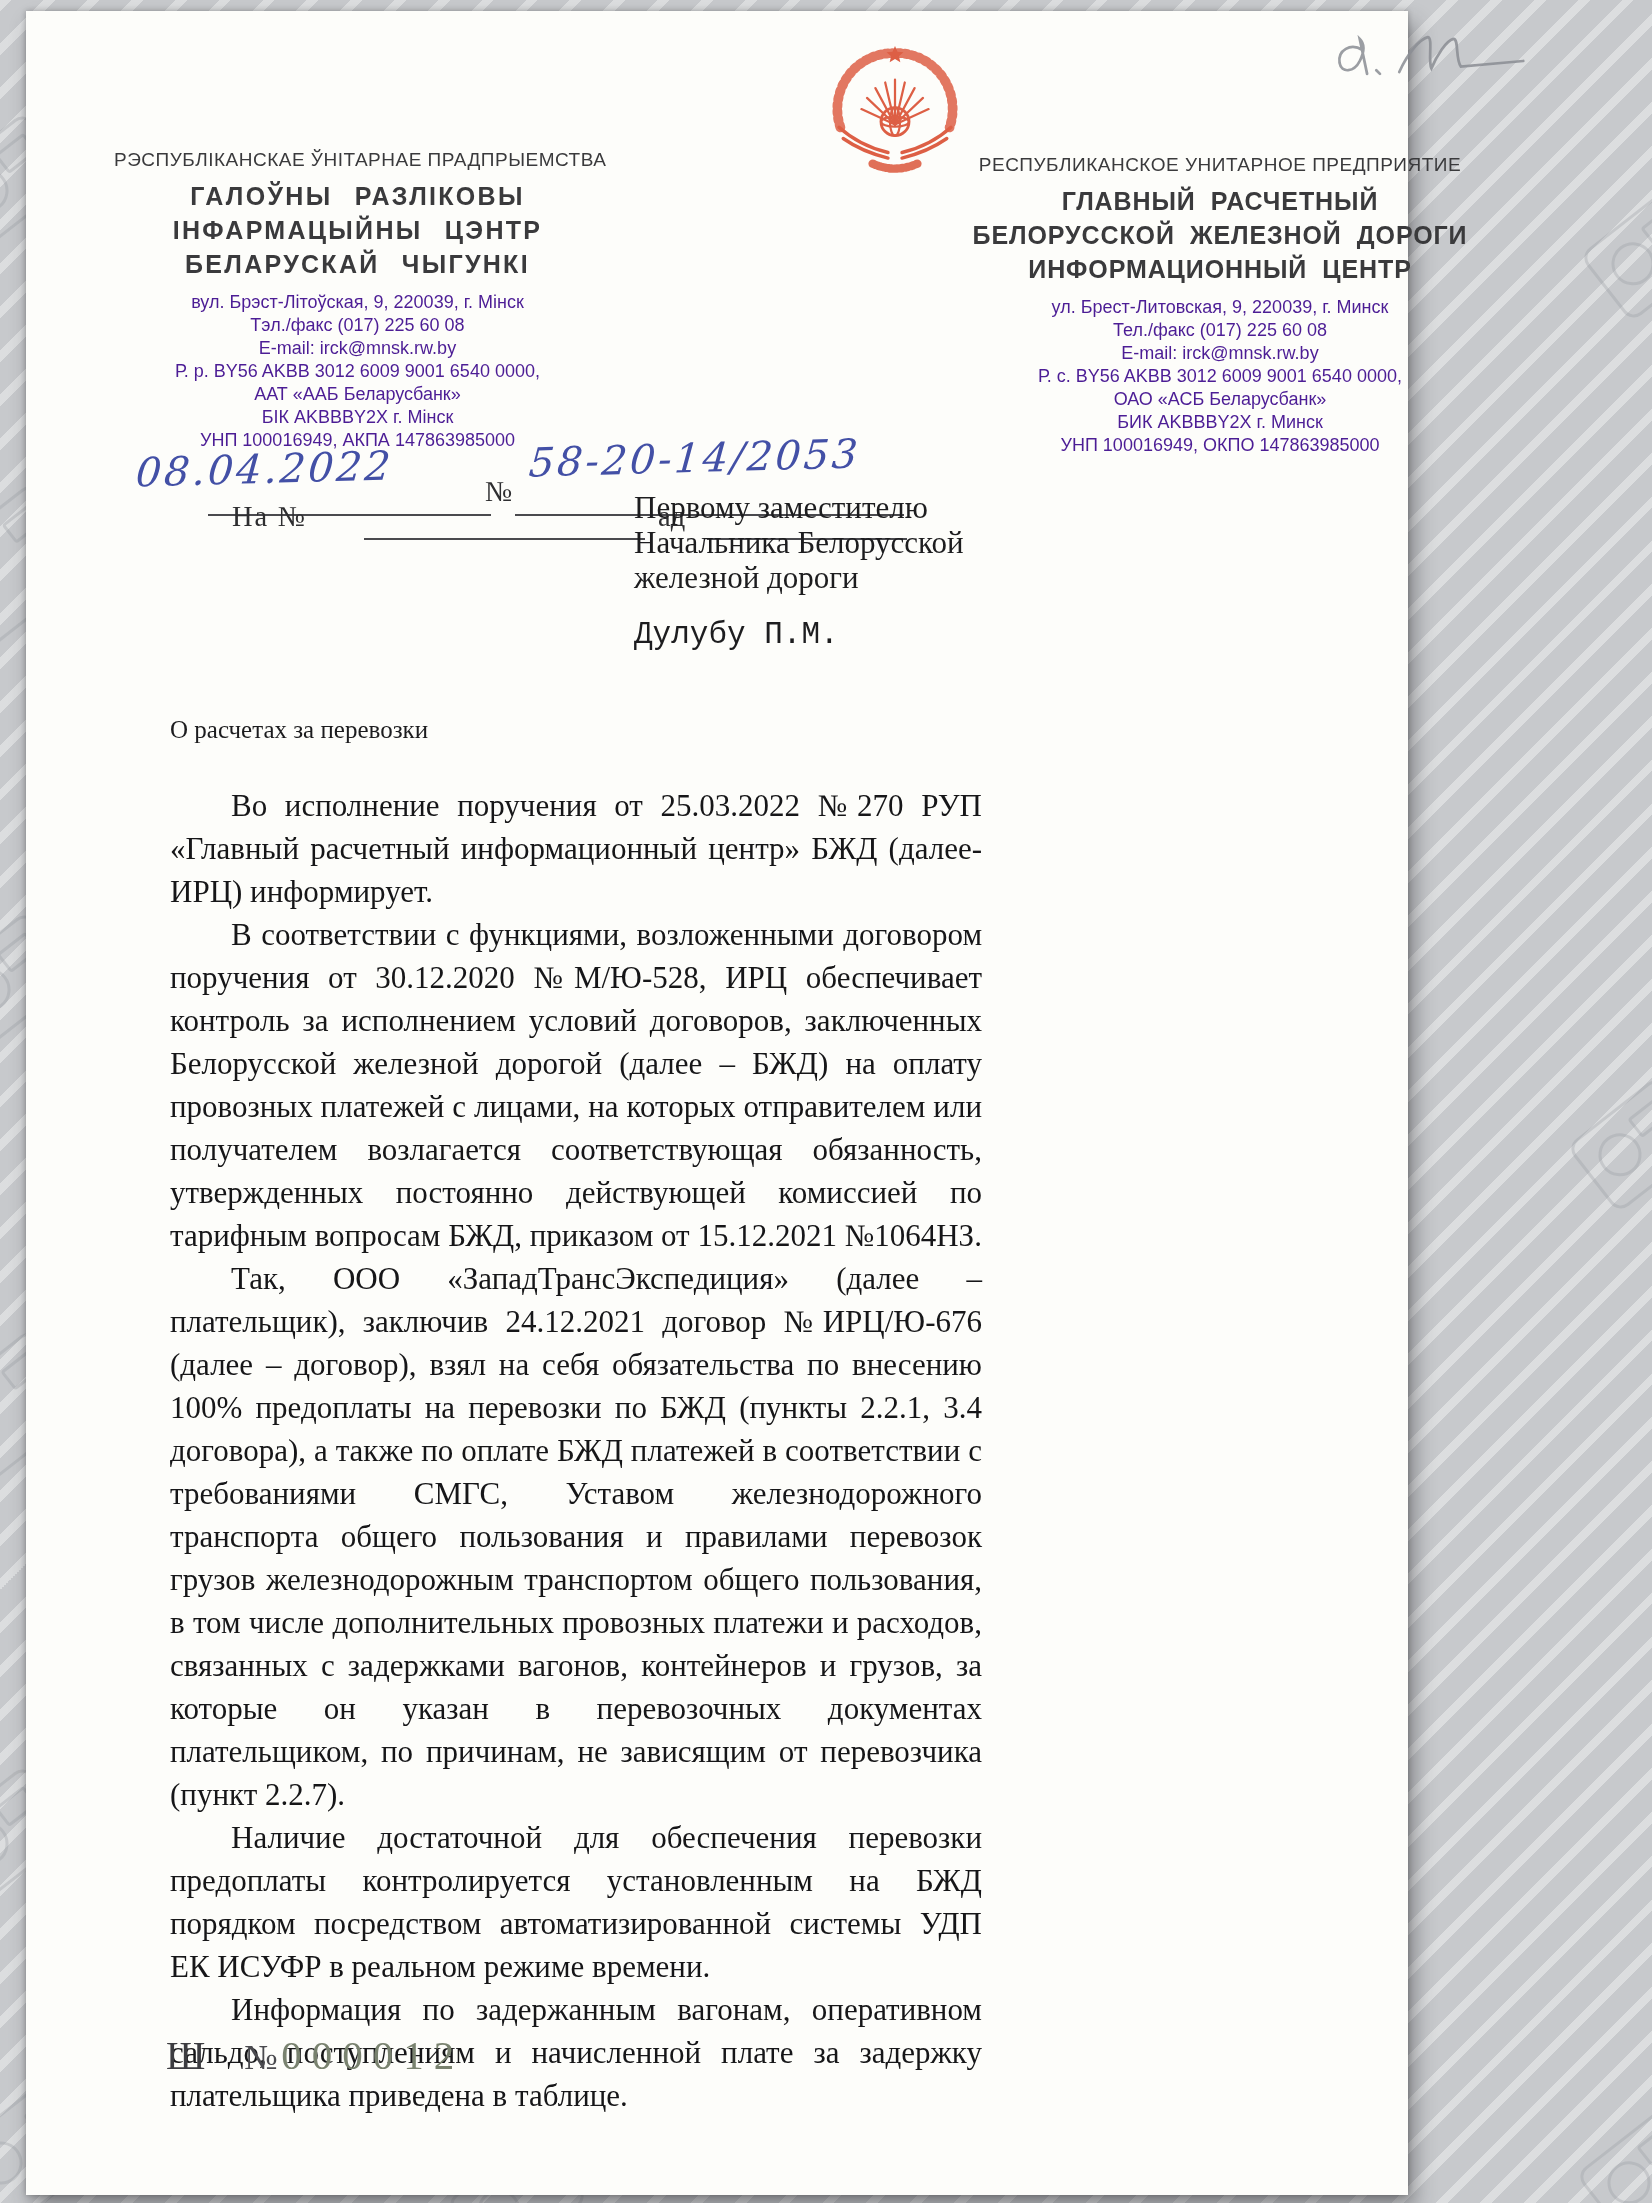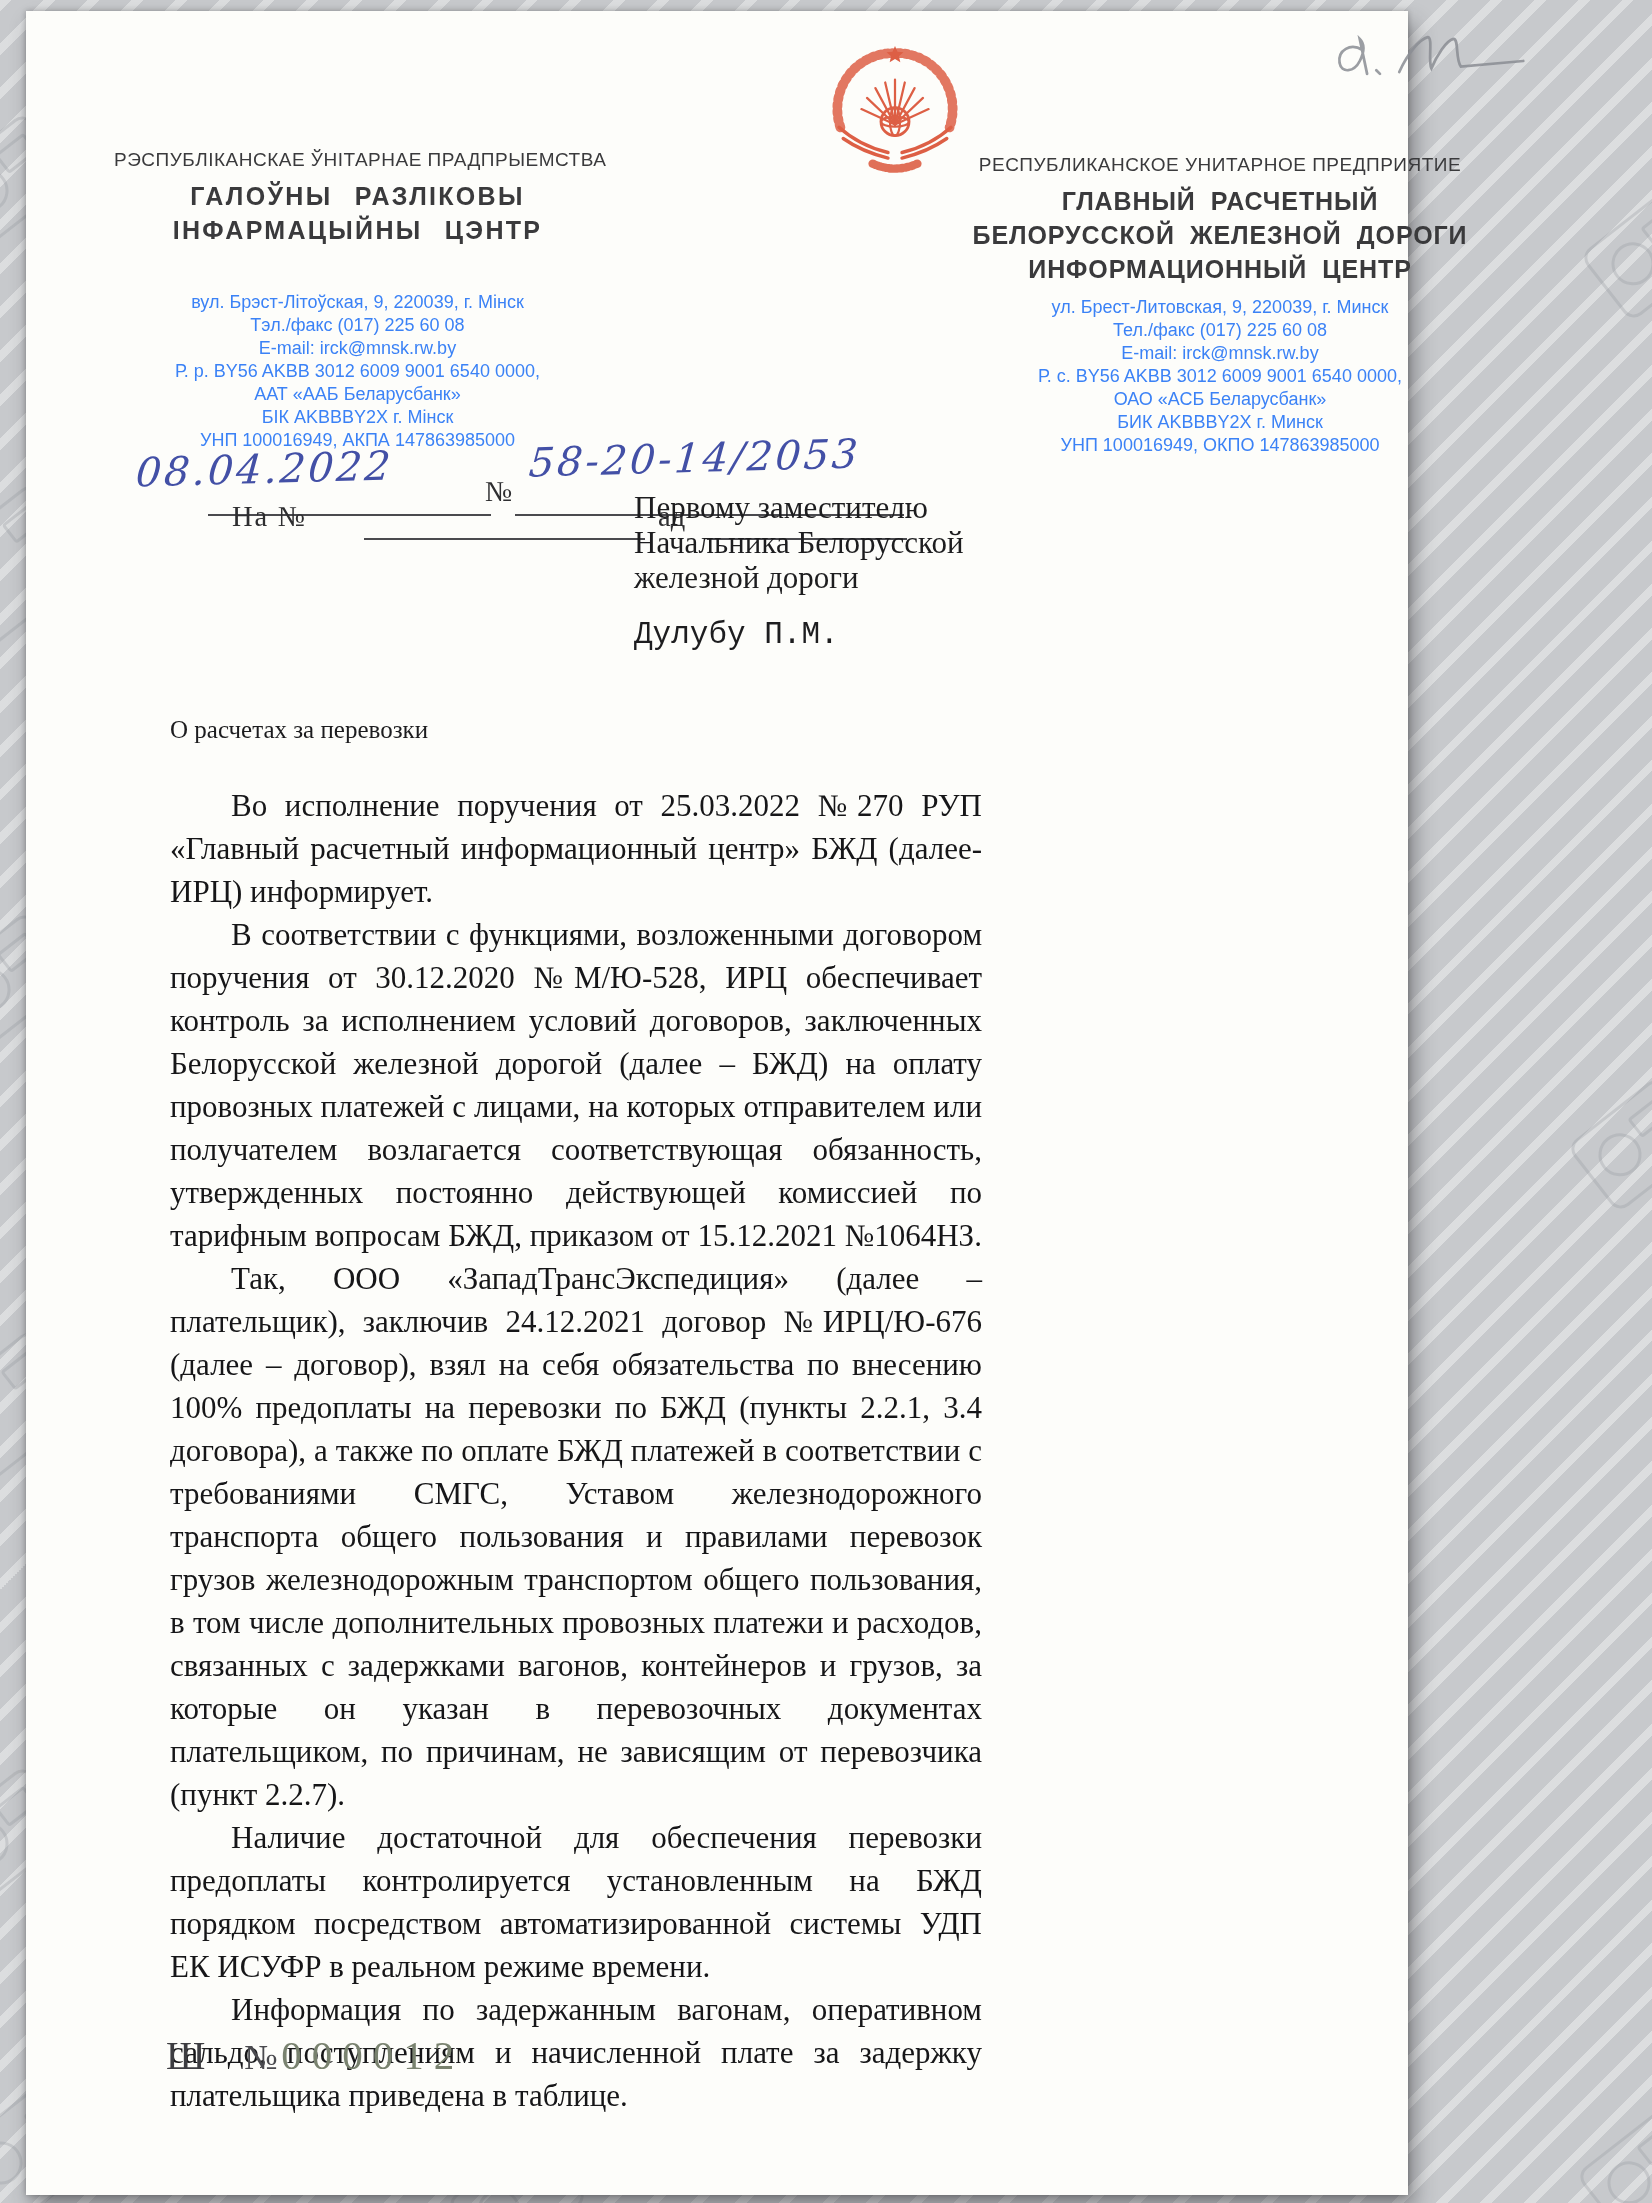--- a/index.html
+++ b/index.html
@@ -40,21 +40,21 @@
 
   
   .emblem{position:absolute;left:799px;top:26px;width:140px;height:147px;}
 
   
   .lh{position:absolute;text-align:center;color:#3a3a3c;}
   .lh-left{left:88px;top:138px;width:487px;}
   .lh-right{left:935px;top:143px;width:518px;}
   .lh .type-line{font-size:19px;letter-spacing:0.5px;margin-bottom:8.3px;white-space:nowrap;}
   .lh .org{font-size:25px;font-weight:bold;letter-spacing:2.3px;word-spacing:13px;line-height:34px;white-space:nowrap;}
-  .addr{position:absolute;text-align:center;color:#3b82f6;font-size:18px;line-height:23px;}
+  .addr{position:absolute;text-align:center;color:#4c1d95;font-size:18px;line-height:23px;}
   .addr-left{left:88px;top:280px;width:487px;}
   .addr-right{left:935px;top:285px;width:518px;}
 
   
   .hw{
     font-family:"DejaVu Serif",serif;font-style:italic;color:#4350a6;
     position:absolute;transform:rotate(-1.6deg) skewX(-6deg);letter-spacing:2.8px;
   }
   .hw-date{left:110px;top:435px;font-size:40px;}
   .hw-number{left:503px;top:424px;font-size:40px;}
@@ -142,20 +142,21 @@
       <ellipse cx="50" cy="58" rx="3.6" ry="10"></ellipse>
 
       <path d="M34 88 Q 50 95 66 88" stroke-width="6" stroke-dasharray="2 2" opacity=".9"></path>
     </g>
   </svg>
 
   <div class="lh lh-left">
     <div class="type-line">РЭСПУБЛІКАНСКАЕ ЎНІТАРНАЕ ПРАДПРЫЕМСТВА</div>
     <div class="org">ГАЛОЎНЫ РАЗЛІКОВЫ</div>
     <div class="org">ІНФАРМАЦЫЙНЫ ЦЭНТР</div>
+    <div class="org">БЕЛАРУСКАЙ ЧЫГУНКІ</div>
   </div>
   <div class="addr addr-left">
     <div>вул. Брэст-Літоўская, 9, 220039, г. Мінск</div>
     <div>Тэл./факс (017) 225 60 08</div>
     <div>E-mail: irck@mnsk.rw.by</div>
     <div>Р. р. BY56 AKBB 3012 6009 9001 6540 0000,</div>
     <div>ААТ «ААБ Беларусбанк»</div>
     <div>БІК AKBBBY2X г. Мінск</div>
     <div>УНП 100016949, АКПА 147863985000</div>
   </div>

